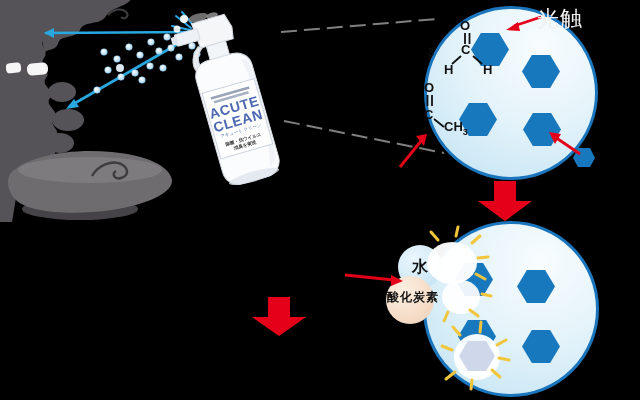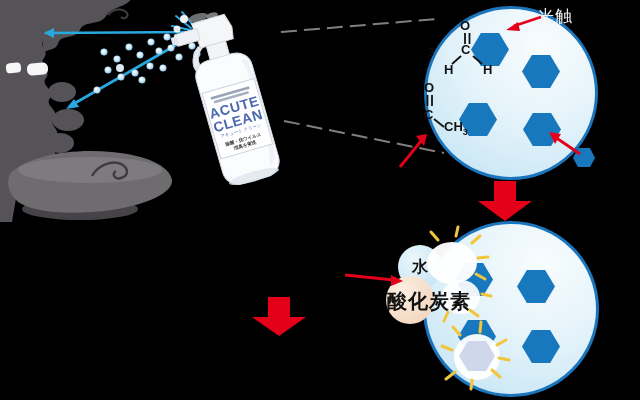--- a/index.html
+++ b/index.html
@@ -7,21 +7,21 @@
          font-family:"Liberation Sans",sans-serif;}
   #stage svg{position:absolute;left:0;top:0;pointer-events:none;}
   .circle-view{position:absolute;border:3px solid #1b75bc;border-radius:50%;
     background:radial-gradient(circle at 68% 22%, #f8fcfe 0%, #e4f3fa 46%, #bfe2f3 100%);}
   .hex{position:absolute;width:38px;height:33px;background:#1878be;
     clip-path:polygon(26% 0,74% 0,100% 50%,74% 100%,26% 100%,0 50%);}
   .bubble{position:absolute;border-radius:50%;}
   .txt{position:absolute;color:#111;font-weight:700;font-size:13px;line-height:1;}
   .chem{font-family:"Liberation Sans",sans-serif;}
   .sub{font-size:9px;vertical-align:sub;}
-  #photo-label{color:#efefef;font-size:17px;font-weight:500;letter-spacing:1px;}
+  #photo-label{color:#efefef;font-size:22px;font-weight:500;letter-spacing:1px;}
   #water-label,#co2-label{font-weight:700;} .z6{z-index:6;}
 </style>
 </head>
 <body>
 
 <div id="stage">
 
   <svg width="640" height="400" viewBox="0 0 640 400" style="z-index:1">
     <defs>
       <radialGradient id="drop" cx="35%" cy="30%" r="75%">
@@ -209,15 +209,15 @@
   <div class="txt chem z6" style="left:424px;top:81px">O</div>
   <div class="txt chem z6" style="left:424px;top:108px">C</div>
   <div class="txt chem z6" style="left:444px;top:120px">
     <span>CH</span><span class="sub">3</span>
   </div>
   <div class="txt chem z6" style="left:428px;top:47px;font-size:11px">3</div>
 
   <div class="txt z6" id="photo-label" style="left:537px;top:8px">光触</div>
 
   <div class="txt z6" id="water-label" style="left:412px;top:259px;font-size:16px">水</div>
-  <div class="txt z6" id="co2-label" style="left:387px;top:291px;font-size:20px;letter-spacing:1px;white-space:nowrap">酸化炭素</div>
+  <div class="txt z6" id="co2-label" style="left:387px;top:291px;font-size:12px;letter-spacing:1px;white-space:nowrap">酸化炭素</div>
 
 </div>
 
 </body></html>

